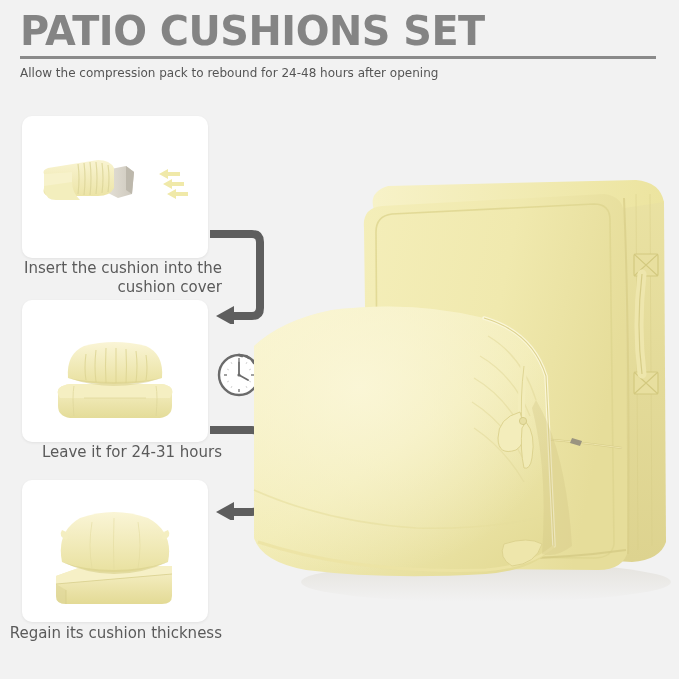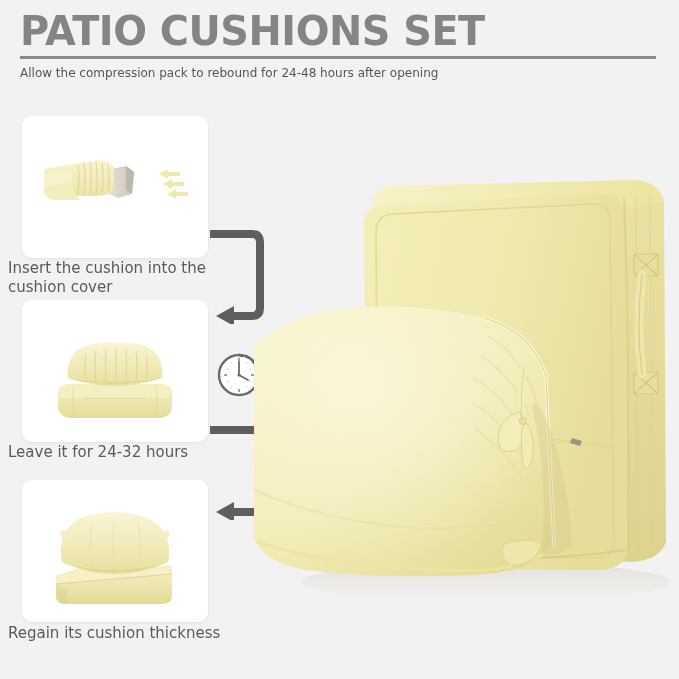--- a/index.html
+++ b/index.html
@@ -37,21 +37,21 @@
     background:#fff;border-radius:10px;
     box-shadow:0 1px 3px rgba(0,0,0,.07);
     overflow:hidden;
   }
   #card1{top:116px;height:142px;}
   #card2{top:300px;height:142px;}
   #card3{top:480px;height:142px;}
 
   .cap{
     position:absolute;left:8px;width:214px;
-    text-align:left;color:#5a5a5a;
+    text-align:right;color:#5a5a5a;
     font-size:15px;line-height:19px;
     font-family:"DejaVu Sans","Liberation Sans",sans-serif;
   }
   #cap1{top:259px;}
   #cap2{top:443px;}
   #cap3{top:624px;}
 
   
   .conn{position:absolute;left:208px;width:62px;}
   #conn1{top:228px;height:96px;}
@@ -139,21 +139,21 @@
           <path d="M74 50 Q72 66 74 82"></path>
         <path d="M84 48 Q83 66 84 83"></path>
           <path d="M94 48 Q94 66 94 83"></path>
         <path d="M104 49 Q105 66 104 83"></path>
           <path d="M114 51 Q116 66 114 82"></path>
         <path d="M124 55 Q126 68 124 80"></path>
       </g>
       <path d="M46 78 Q70 86 92 86 Q116 86 140 78 Q120 82 92 82 Q64 82 46 78 Z" fill="#d9d08c" opacity=".55"></path>
     </svg>
   </div>
-  <div class="cap" id="cap2">Leave it for 24-32 hours</div>
+  <div class="cap" id="cap2">Leave it for 24-31 hours</div>
 
   <div class="card" id="card3">
     <svg viewBox="0 0 186 142" width="186" height="142">
       <defs>
         <linearGradient id="g3a" x1="0" y1="0" x2="0" y2="1">
           <stop offset="0" stop-color="#faf5d6"></stop>
             <stop offset="1" stop-color="#e9e1a0"></stop>
         </linearGradient>
         <linearGradient id="g3b" x1="0" y1="0" x2="0" y2="1">
           <stop offset="0" stop-color="#f7f1c9"></stop>

